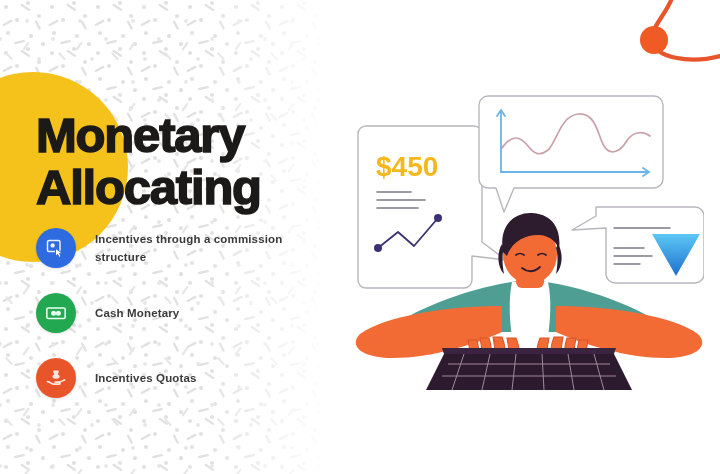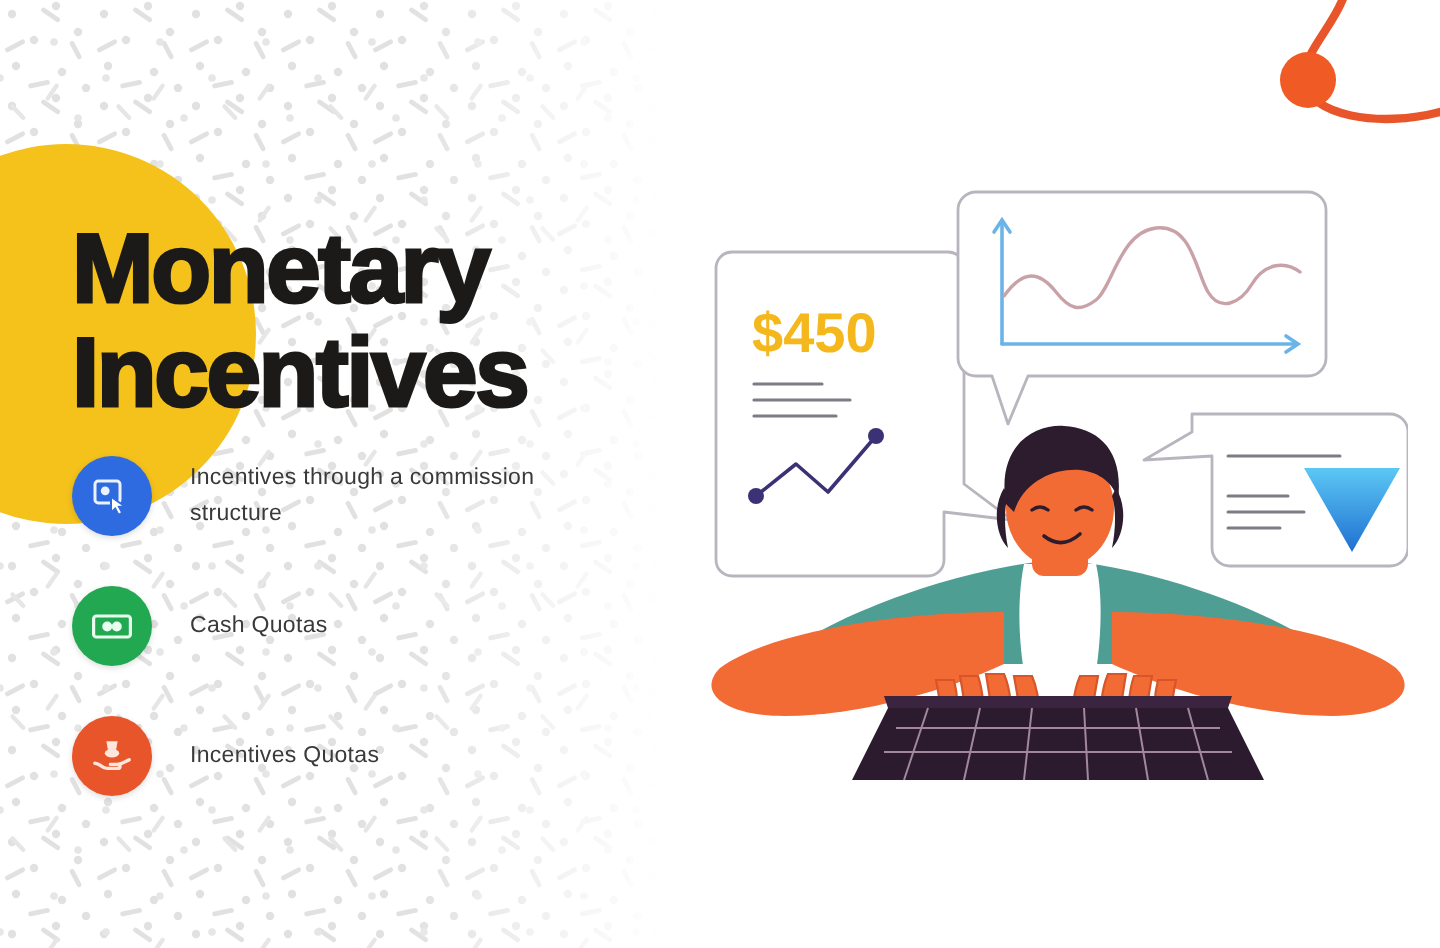--- a/index.html
+++ b/index.html
@@ -47,21 +47,21 @@
     flex:0 0 40px;
     display:flex;align-items:center;justify-content:center;
     box-shadow:0 1px 3px rgba(0,0,0,.14);
   }
   .bi-blue{background:#2F6BE0;}
   .bi-green{background:#21A850;}
   .bi-orange{background:#E8552A;}
   .bullet-text{
     margin-left:19px;
     font-size:11.5px;line-height:18px;
-    color:#3A3A3A;font-weight:normal;letter-spacing:.15px;
+    color:#3A3A3A;font-weight:bold;letter-spacing:.15px;
   }
 
   
   .illo{position:absolute;left:352px;top:92px;width:352px;height:310px;}
 </style>
 </head>
 <body>
 
 <div class="slide">
 
@@ -94,21 +94,21 @@
 
   <div class="yellow-blob"></div>
 
   <svg class="swoosh" viewBox="0 0 130 95" aria-hidden="true">
     <path d="M78 -12 C 96 6, 60 30, 62 48 C 64 66, 100 72, 130 64" fill="none" stroke="#E8552A" stroke-width="4.2" stroke-linecap="round"></path>
     <circle cx="64" cy="48" r="14" fill="#EF5A25"></circle>
   </svg>
 
   <h1 class="headline">
     <span>Monetary</span>
-    <span class="l2">Incentives</span>
+    <span class="l2">Allocating</span>
   </h1>
 
   <div class="bullets">
 
     <div class="bullet">
       <span class="bullet-icon bi-blue" style="background: rgb(47, 107, 224);">
         <svg width="24" height="24" viewBox="0 0 24 24" aria-hidden="true">
           <rect x="3.5" y="4.5" width="12.5" height="11" rx="1.6" fill="none" stroke="#EAF1FF" stroke-width="1.5"></rect>
           <circle cx="8.6" cy="9.4" r="2.2" fill="#EAF1FF"></circle>
           <path d="M11.5 12.4 L11.5 20.2 L13.6 18.3 L15.2 21.4 L17.1 20.4 L15.5 17.4 L18.3 17.1 Z" fill="#FFFFFF" stroke="#2F6BE0" stroke-width="1"></path>
@@ -118,21 +118,21 @@
     </div>
 
     <div class="bullet">
       <span class="bullet-icon bi-green" style="background: rgb(33, 168, 80);">
         <svg width="24" height="24" viewBox="0 0 24 24" aria-hidden="true">
           <rect x="2.8" y="7" width="18.4" height="10.5" rx="1.4" fill="none" stroke="#E8FFF0" stroke-width="1.6"></rect>
           <circle cx="9.6" cy="12.25" r="2.5" fill="#E8FFF0"></circle>
           <circle cx="14.4" cy="12.25" r="2.5" fill="#E8FFF0"></circle>
         </svg>
       </span>
-      <span class="bullet-text">Cash Quotas</span>
+      <span class="bullet-text">Cash Monetary</span>
     </div>
 
     <div class="bullet">
       <span class="bullet-icon bi-orange" style="background: rgb(232, 85, 42);">
         <svg width="24" height="24" viewBox="0 0 24 24" aria-hidden="true">
           <path d="M9.2 4.6 h5.6 l-0.8 4.6 h-4 Z" fill="#FFE6DC"></path>
           <ellipse cx="12" cy="10.6" rx="3.6" ry="2.1" fill="#FFE6DC"></ellipse>
           <path d="M3.4 15.6 c2.6 0 3.6 2.6 6.1 2.6 h5.3 c1.6 0 1.6-2 0-2 h-3.6" fill="none" stroke="#FFE6DC" stroke-width="1.7" stroke-linecap="round" stroke-linejoin="round"></path>
           <path d="M15 16.2 c2.7-0.5 4.2-1.8 5.6-2.3" fill="none" stroke="#FFE6DC" stroke-width="1.7" stroke-linecap="round"></path>
         </svg>

